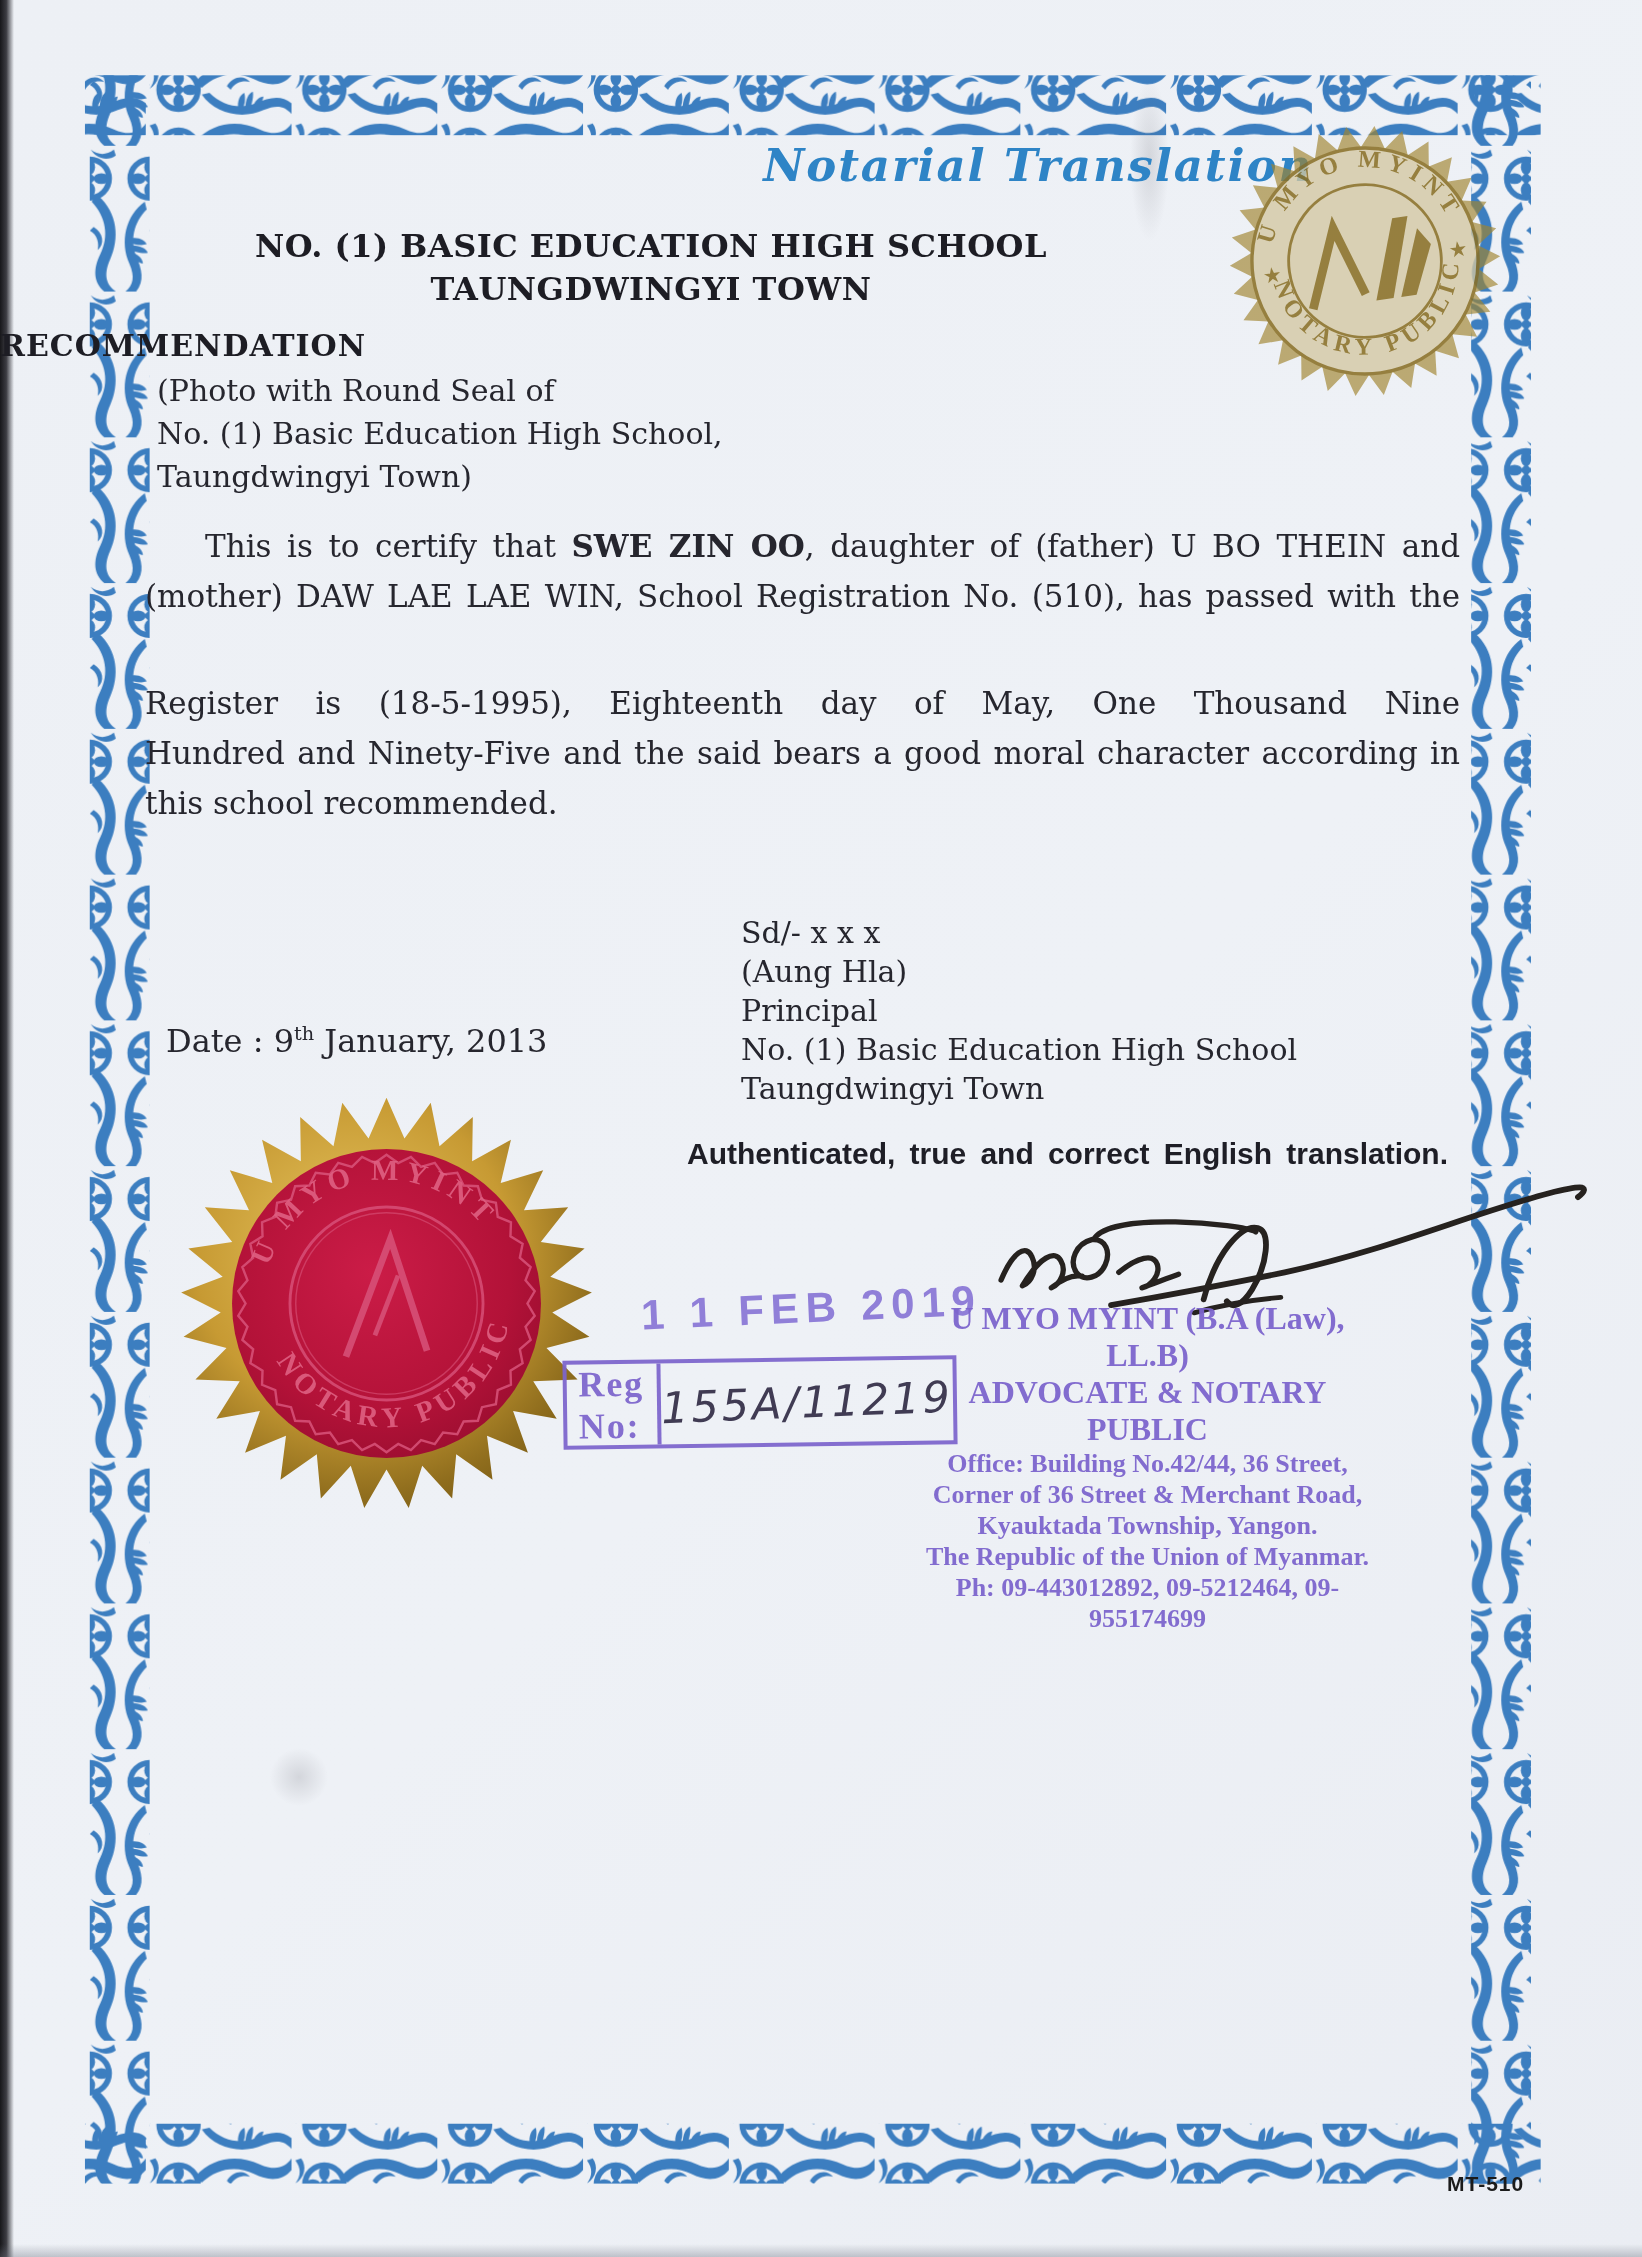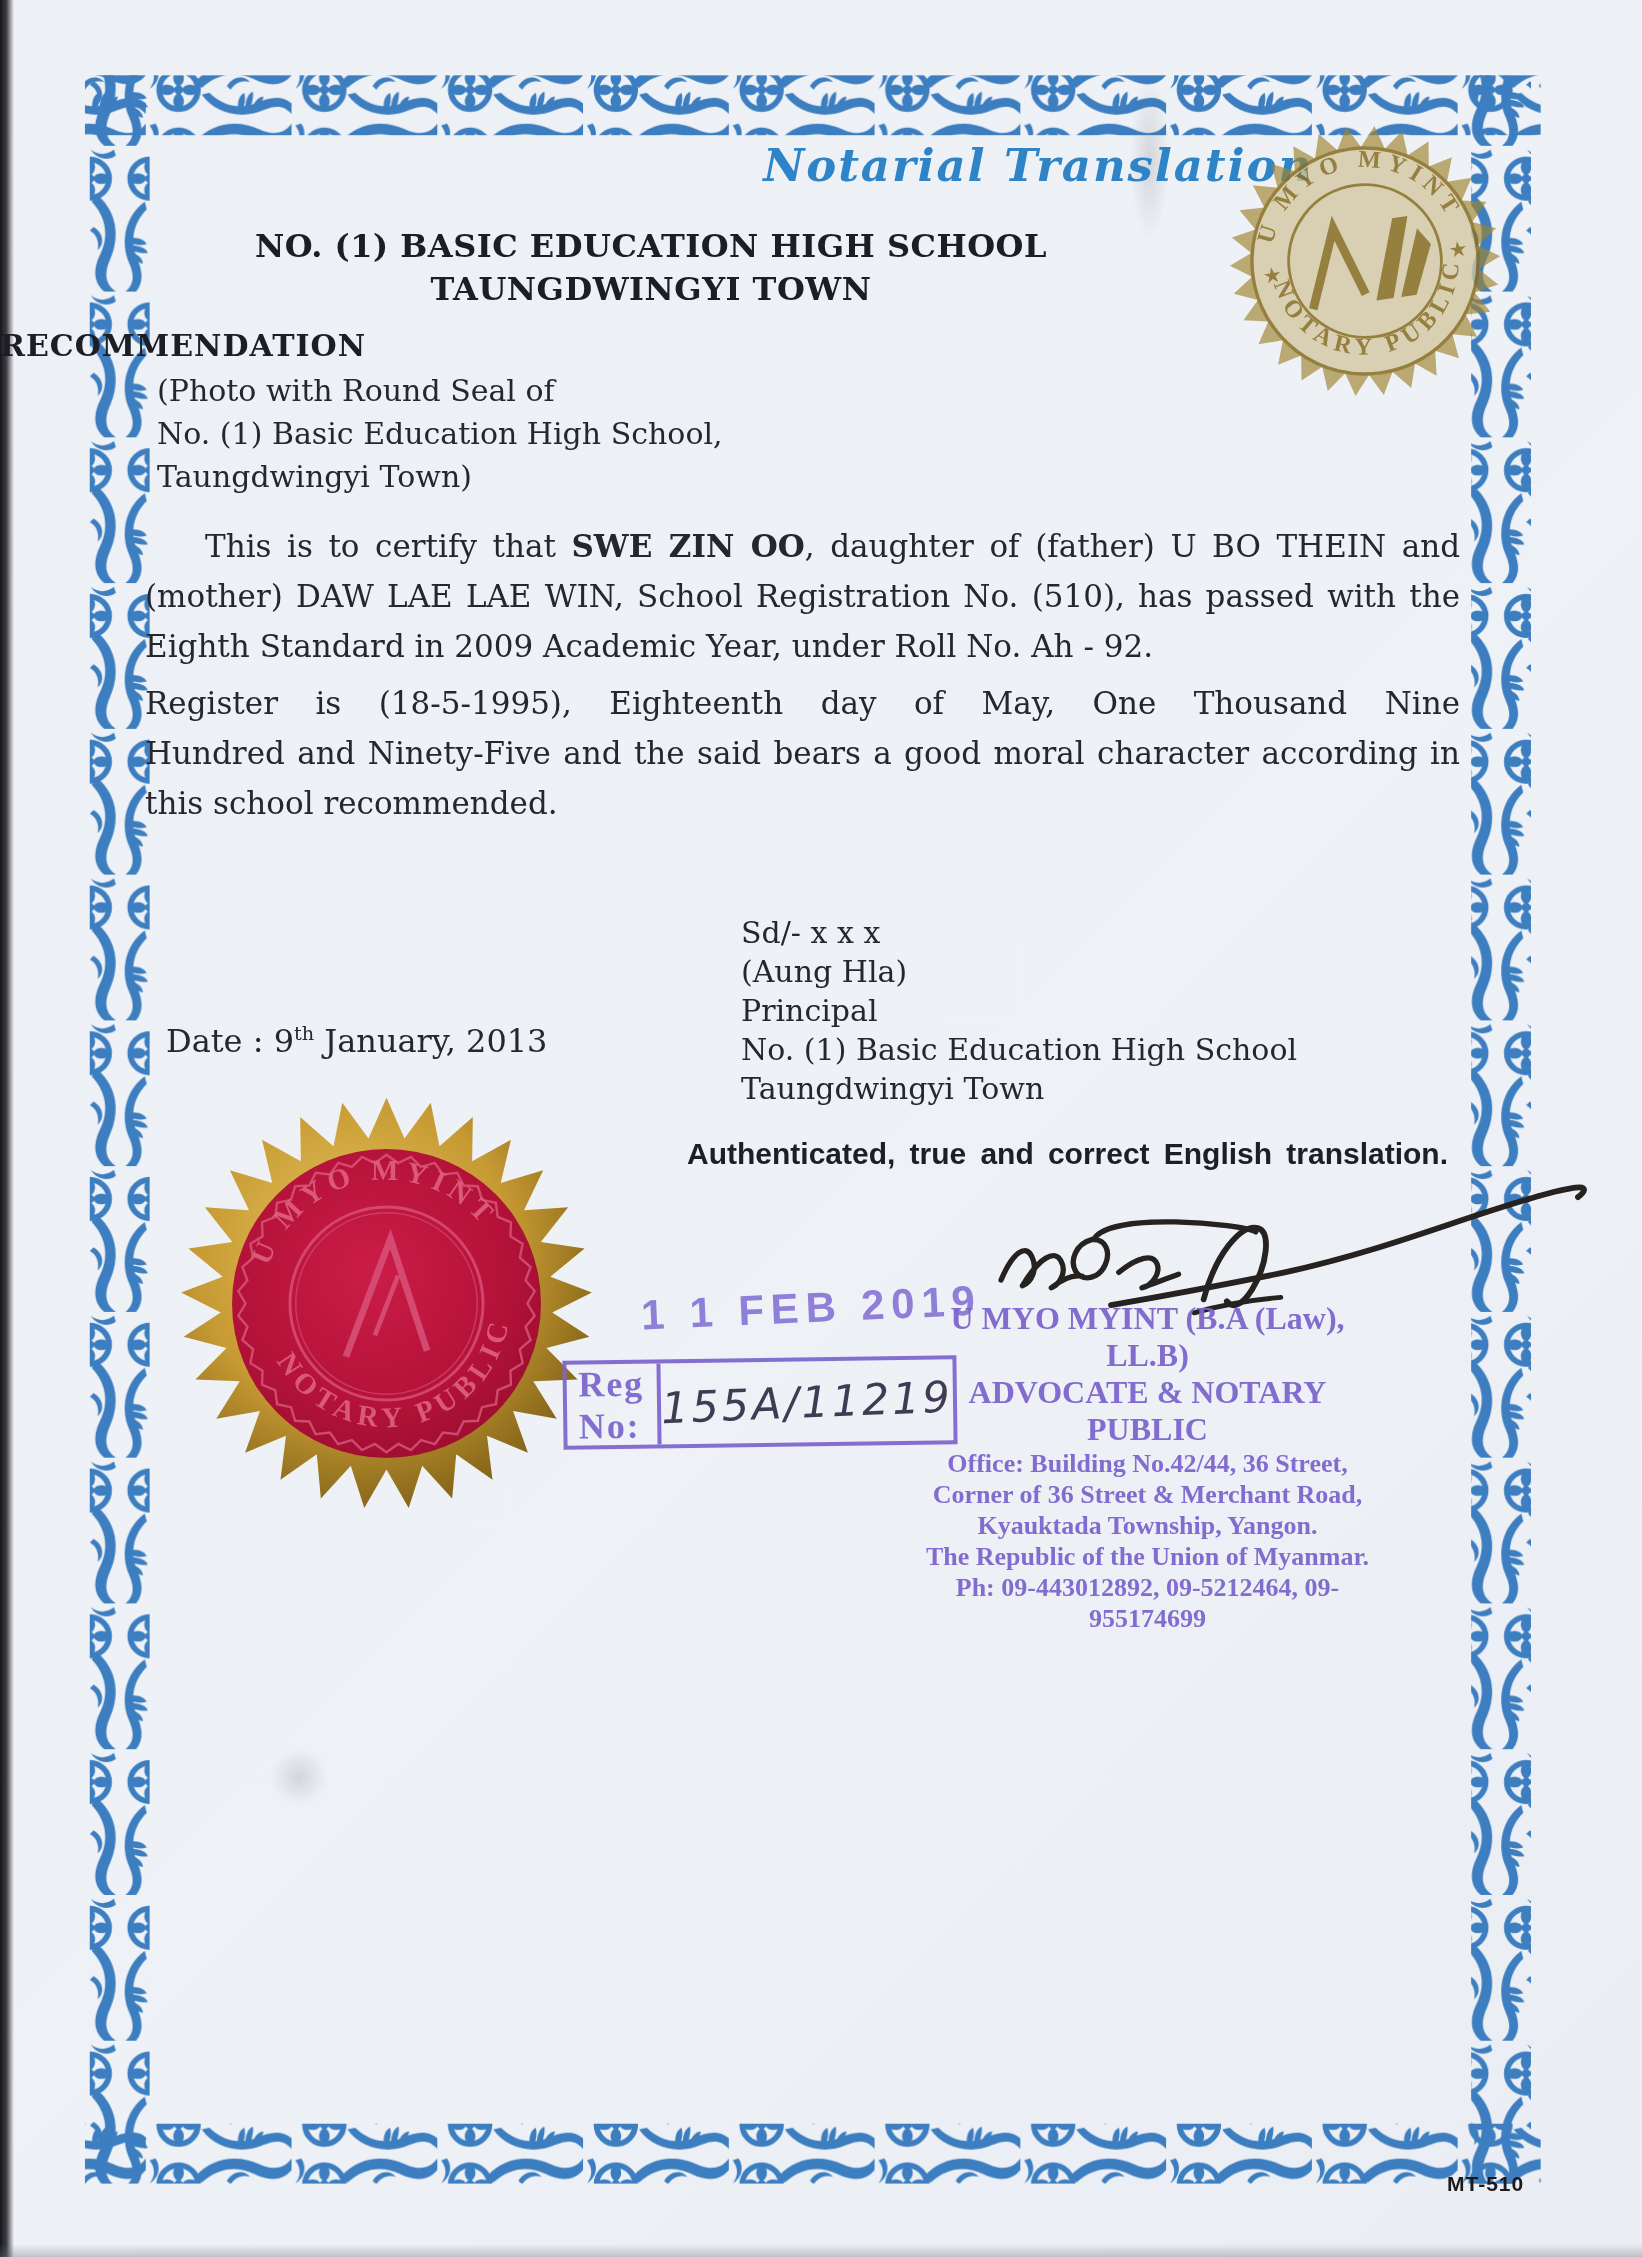--- a/index.html
+++ b/index.html
@@ -109,21 +109,20 @@
 
   <div class="abs" id="photo-note">
     <div>(Photo with Round Seal of</div>
     <div>No. (1) Basic Education High School,</div>
     <div>Taungdwingyi Town)</div>
   </div>
 
   <div class="abs para" id="para1">
     <div class="bline jline ind"><span>This is to certify that </span><span class="b">SWE ZIN OO</span><span>, daughter of (father) U BO THEIN and</span></div>
     <div class="bline jline">(mother) DAW LAE LAE WIN, School Registration No. (510), has passed with the</div>
-    <div class="bline">Eighth Standard in 2009 Academic Year, under Roll No. Ah - 92.</div>
   </div>
   <div class="abs para" id="para2">
     <div class="bline jline">Register is (18-5-1995), Eighteenth day of May, One Thousand Nine</div>
     <div class="bline jline">Hundred and Ninety-Five and the said bears a good moral character according in</div>
     <div class="bline">this school recommended.</div>
   </div>
 
   <div class="abs" id="signoff">
     <div>Sd/- x x x</div>
     <div>(Aung Hla)</div>

